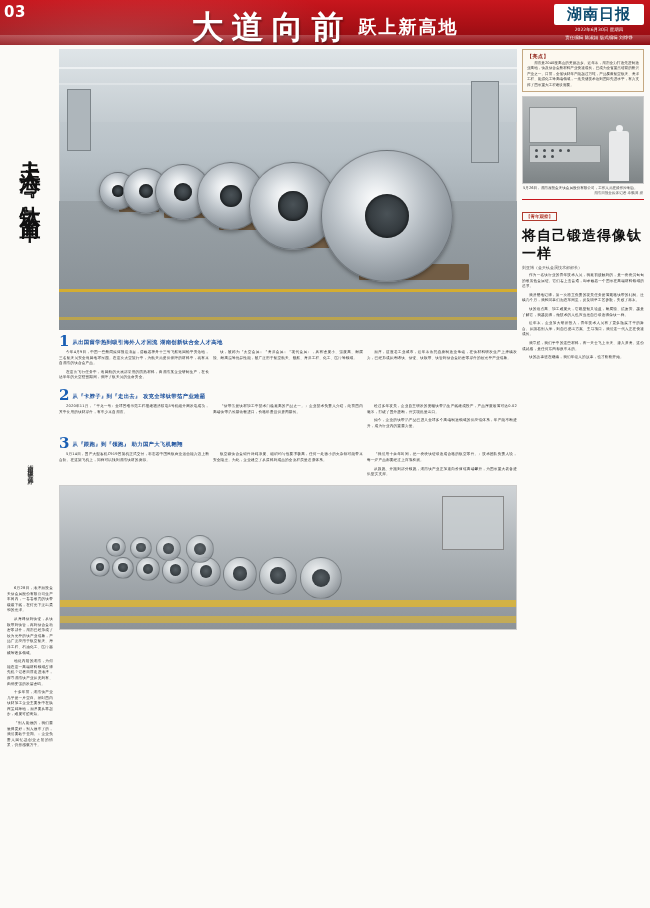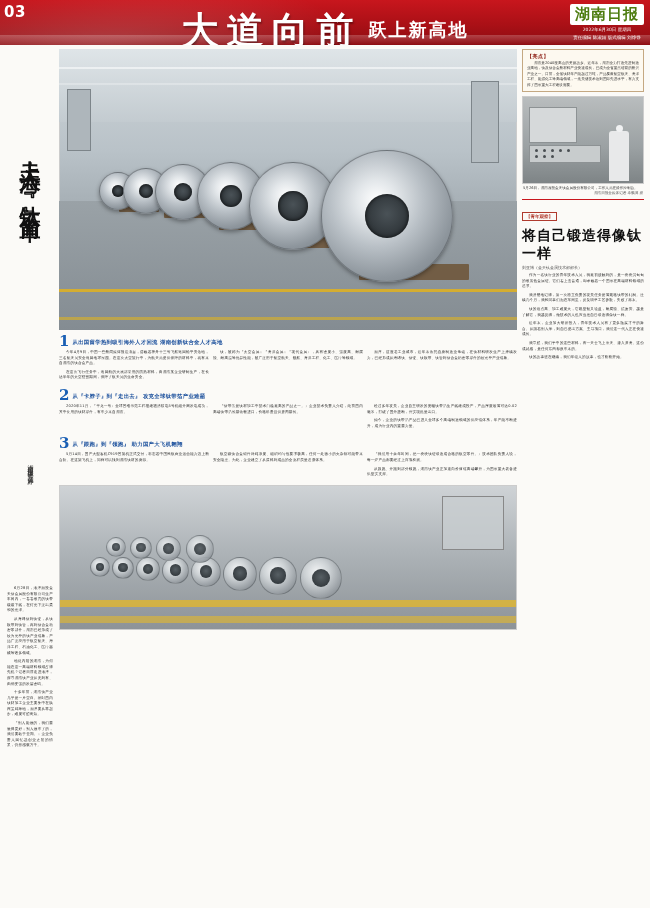--- a/index.html
+++ b/index.html
@@ -35,36 +35,36 @@
   .page-num{
     position:absolute;left:4px;top:3px;
     color:#fff;font-size:15px;font-weight:bold;letter-spacing:.5px;
   }
   .mast-title{
     position:absolute;left:0;right:0;top:6px;
     text-align:center;color:#fff;
   }
   .mast-title .big{
     font-family:"DejaVu Serif", serif;
-    font-size:37px;font-weight:bold;letter-spacing:8px;
+    font-size:32px;font-weight:bold;letter-spacing:8px;
     text-shadow:1px 2px 2px rgba(0,0,0,.35);
     display:inline-block;vertical-align:middle;
   }
   .mast-title .sub{
     display:inline-block;vertical-align:middle;
     font-size:18px;font-weight:bold;letter-spacing:2px;
     margin-left:2px;padding-bottom:2px;
   }
   .mast-right{
     position:absolute;right:6px;top:4px;text-align:center;color:#fff;
   }
   .mast-right .nameplate{
     font-family:"DejaVu Serif", serif;
     font-size:15px;font-weight:bold;letter-spacing:1px;
-    background:#fff;color:#4d7c0f;padding:1px 5px;border-radius:2px;
+    background:#fff;color:#0c4a6e;padding:1px 13px;border-radius:2px;
     display:inline-block;
   }
   .mast-right .tiny{font-size:4.5px;line-height:6px;margin-top:2px;opacity:.95;}
 
   
   .content{
     position:relative;
     padding:4px 6px 0 6px;
     display:flex;
     gap:5px;

